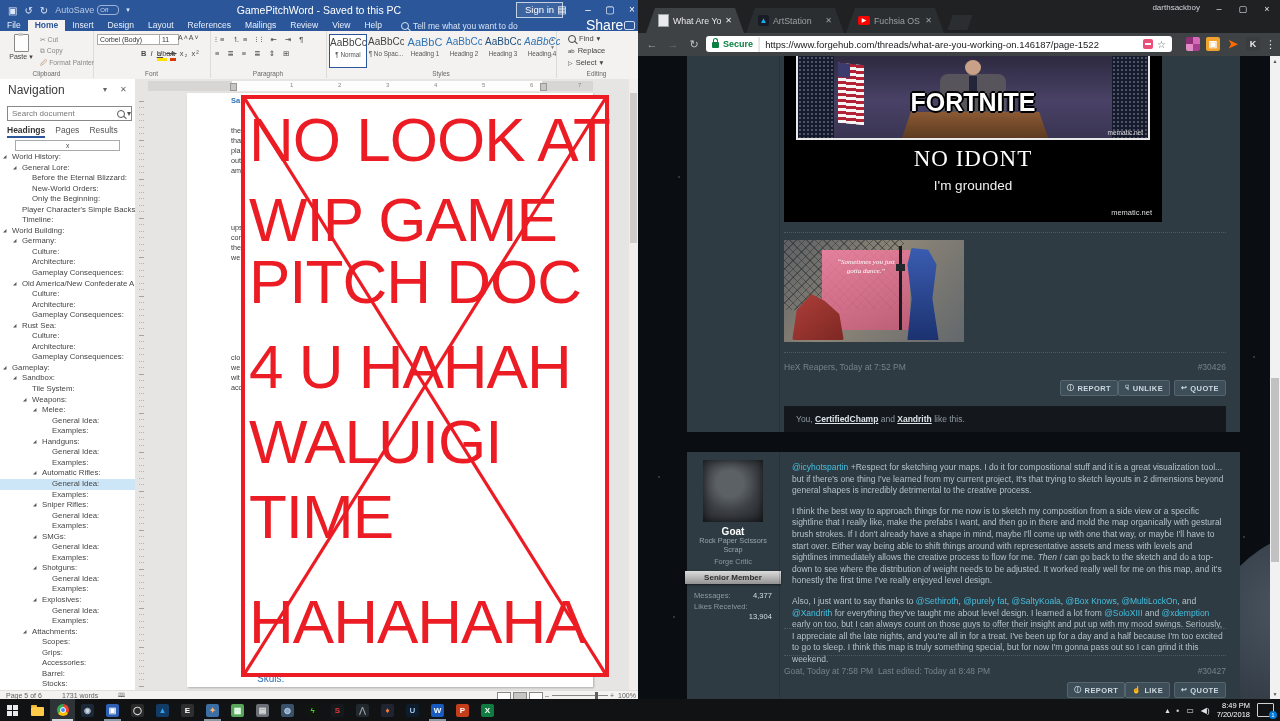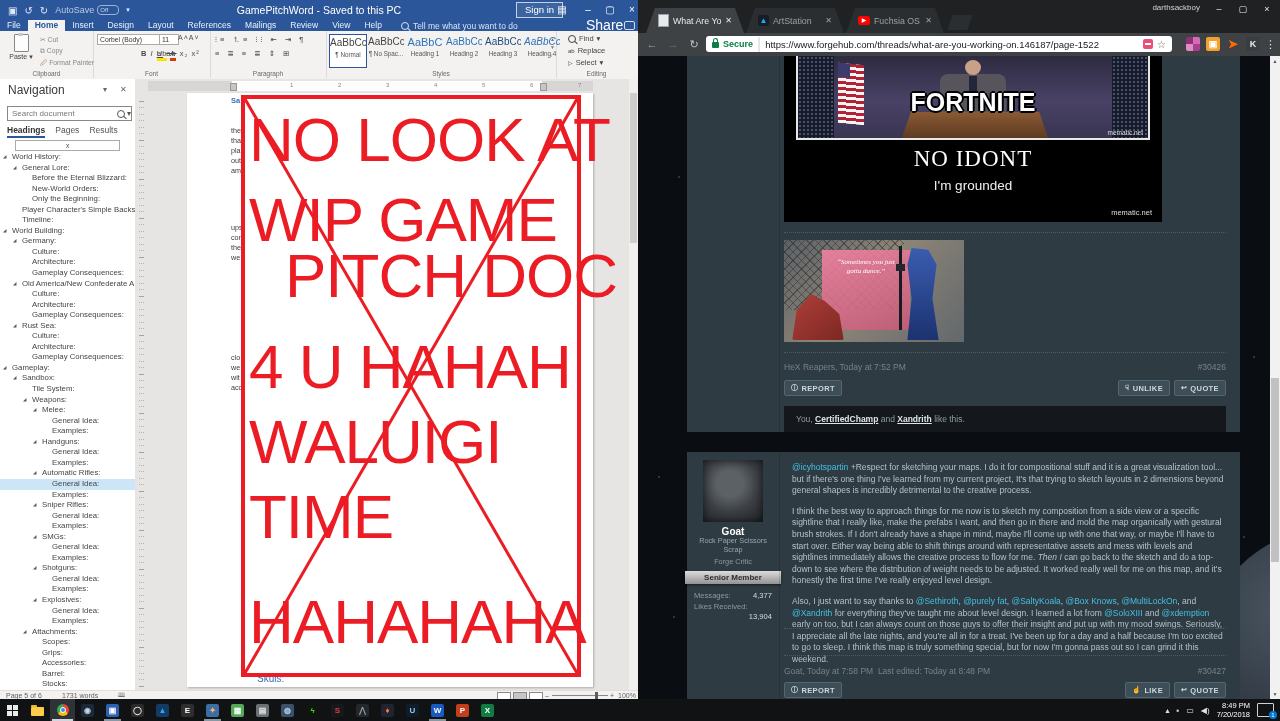--- a/index.html
+++ b/index.html
@@ -65,21 +65,21 @@
   #ruler-nums span{position:absolute;top:1px;font-size:6px;color:#8a8886;}
   .indmark{position:absolute;top:2px;width:5px;height:6px;background:#c8c6c4;border:1px solid #9a9896;}
   #vruler{position:absolute;left:2px;top:16px;width:9px;}
   .vtick{height:5.5px;border-bottom:1px dotted #b5b3b1;margin:0 2px;}
   .vtick.maj{border-bottom:1px solid #a5a3a1;}
   #wpage{position:absolute;left:52px;top:14px;width:406px;height:594px;background:#fff;box-shadow:1px 1px 2px rgba(0,0,0,.25);}
   #frag-head{position:absolute;left:44px;top:3px;font-size:7.5px;font-weight:bold;color:#2e74b5;}
   .fragcol{position:absolute;left:44px;font-size:7.2px;color:#3b3b3b;line-height:10px;}
   #frag-col1{top:33px;} #frag-col2{top:130px;} #frag-col3{top:260px;}
   #frag-below{position:absolute;left:70px;top:580px;font-size:10px;font-weight:normal;color:#2e74b5;}
-  #redbox{position:absolute;left:54px;top:2px;width:340px;height:582px;background:#fff;border:4px solid #ec1c24;box-sizing:border-box;}
+  #redbox{position:absolute;left:54px;top:2px;width:368px;height:582px;background:#fff;border:4px solid #ec1c24;box-sizing:border-box;}
   .ovline{position:absolute;left:4px;font-size:62px;line-height:62px;letter-spacing:-1px;color:#ec1c24;white-space:nowrap;}
   #wscroll{position:absolute;left:494px;top:0;width:9px;height:611px;background:#f0efee;}
   #wscroll .thumb{position:absolute;left:1px;right:1px;top:14px;height:150px;background:#cfcdcb;}
 
   
   #wstatus{left:0;top:690px;width:638px;height:9px;background:#f3f2f1;border-top:1px solid #e1dfdd;font-size:7px;color:#605e5c;}
   #wstatus .it{position:absolute;top:0;line-height:9px;}
   .viewic{position:absolute;top:1px;width:12px;height:7px;border:1px solid #8a8886;background:#fff;}
   .viewic.on{background:#c7c6c5;}
   #zoomtrack{position:absolute;left:552px;top:4px;width:56px;height:1px;background:#8a8886;}
@@ -117,21 +117,21 @@
   #cscroll .arr{position:absolute;left:0;right:0;text-align:center;font-size:5px;color:#505050;}
   #cscroll .thumb{position:absolute;left:1px;right:1px;top:322px;height:184px;background:#c1c1c1;}
   .post{position:absolute;left:49px;width:553px;background:#2e3b43;}
   #post1{top:0;height:376px;}
   #post2{top:396px;height:247px;}
   .pmsg{position:absolute;left:92px;top:0;right:0;bottom:0;border-left:1px solid rgba(0,0,0,.14);}
   .dotsep{position:absolute;left:4px;right:14px;border-top:1px dotted #4b5a63;}
   .pfoot{position:absolute;left:4px;right:14px;height:14px;display:flex;justify-content:space-between;font-size:8.5px;color:#74838d;}
   .fbtn{display:inline-flex;align-items:center;gap:3px;background:#3d4e58;border:1px solid #55666f;color:#cdd9df;font-size:7.5px;font-weight:bold;padding:2px 6px;border-radius:2px;letter-spacing:.4px;}
   .fbtn .bic{font-size:7px;}
-  .btnrow{position:absolute;left:4px;right:14px;display:flex;justify-content:space-between;gap:44px;}
+  .btnrow{position:absolute;left:4px;right:14px;display:flex;justify-content:flex-end;}
   .btngrp{display:flex;gap:4px;}
   #likesbar{position:absolute;left:4px;right:14px;top:350px;height:26px;background:#14181c;font-size:8.5px;color:#8e9aa2;line-height:26px;padding-left:12px;}
   .run-bold{font-weight:bold;color:#dde5ea;text-decoration:underline;}
   .run-link{color:#45bfdf;}
   .run-italic{font-style:italic;}
 
   
   #meme{position:absolute;left:4px;top:0;width:378px;height:166px;background:#000;}
   #photo{position:absolute;left:12px;top:0;width:354px;height:84px;border:2px solid #e8e8e8;border-top:none;box-sizing:border-box;background:linear-gradient(180deg,#2e2a40,#494266 55%,#3a3452);overflow:hidden;}
   .crowd{position:absolute;top:0;bottom:0;width:36px;background:#151a2c;background-image:radial-gradient(rgba(205,215,235,.3) 1px,transparent 1px);background-size:4px 4px;}
@@ -660,21 +660,21 @@
           </div>
         <div id="frag-below">Skuls:</div>
         <div id="redbox">
           <svg width="100%" height="100%" viewBox="0 0 328 574" preserveAspectRatio="none" style="position:absolute;left:0;top:0;">
             <line x1="0" y1="0" x2="328" y2="574" stroke="#ec1c24" stroke-width="3"></line>
             <line x1="328" y1="0" x2="0" y2="574" stroke="#ec1c24" stroke-width="3"></line>
           </svg>
           <div id="overlay-lines">
               <div class="ovline" style="top: 10px;">NO LOOK AT</div>
               <div class="ovline" style="top: 90px;">WIP GAME</div>
-              <div class="ovline" style="top: 146px; margin-left: 36px;">PITCH DOC</div>
+              <div class="ovline" style="top: 152px;">PITCH DOC</div>
               <div class="ovline" style="top: 237px; text-align: right;">4 U HAHAH</div>
               <div class="ovline" style="top: 312px;">WALUIGI</div>
               <div class="ovline" style="top: 387px;">TIME</div>
               <div class="ovline" style="top: 492px;">HAHAHAHA</div>
             </div>
         </div>
       </div>
       <div id="wscroll">
           <div class="thumb"></div>
         </div>

